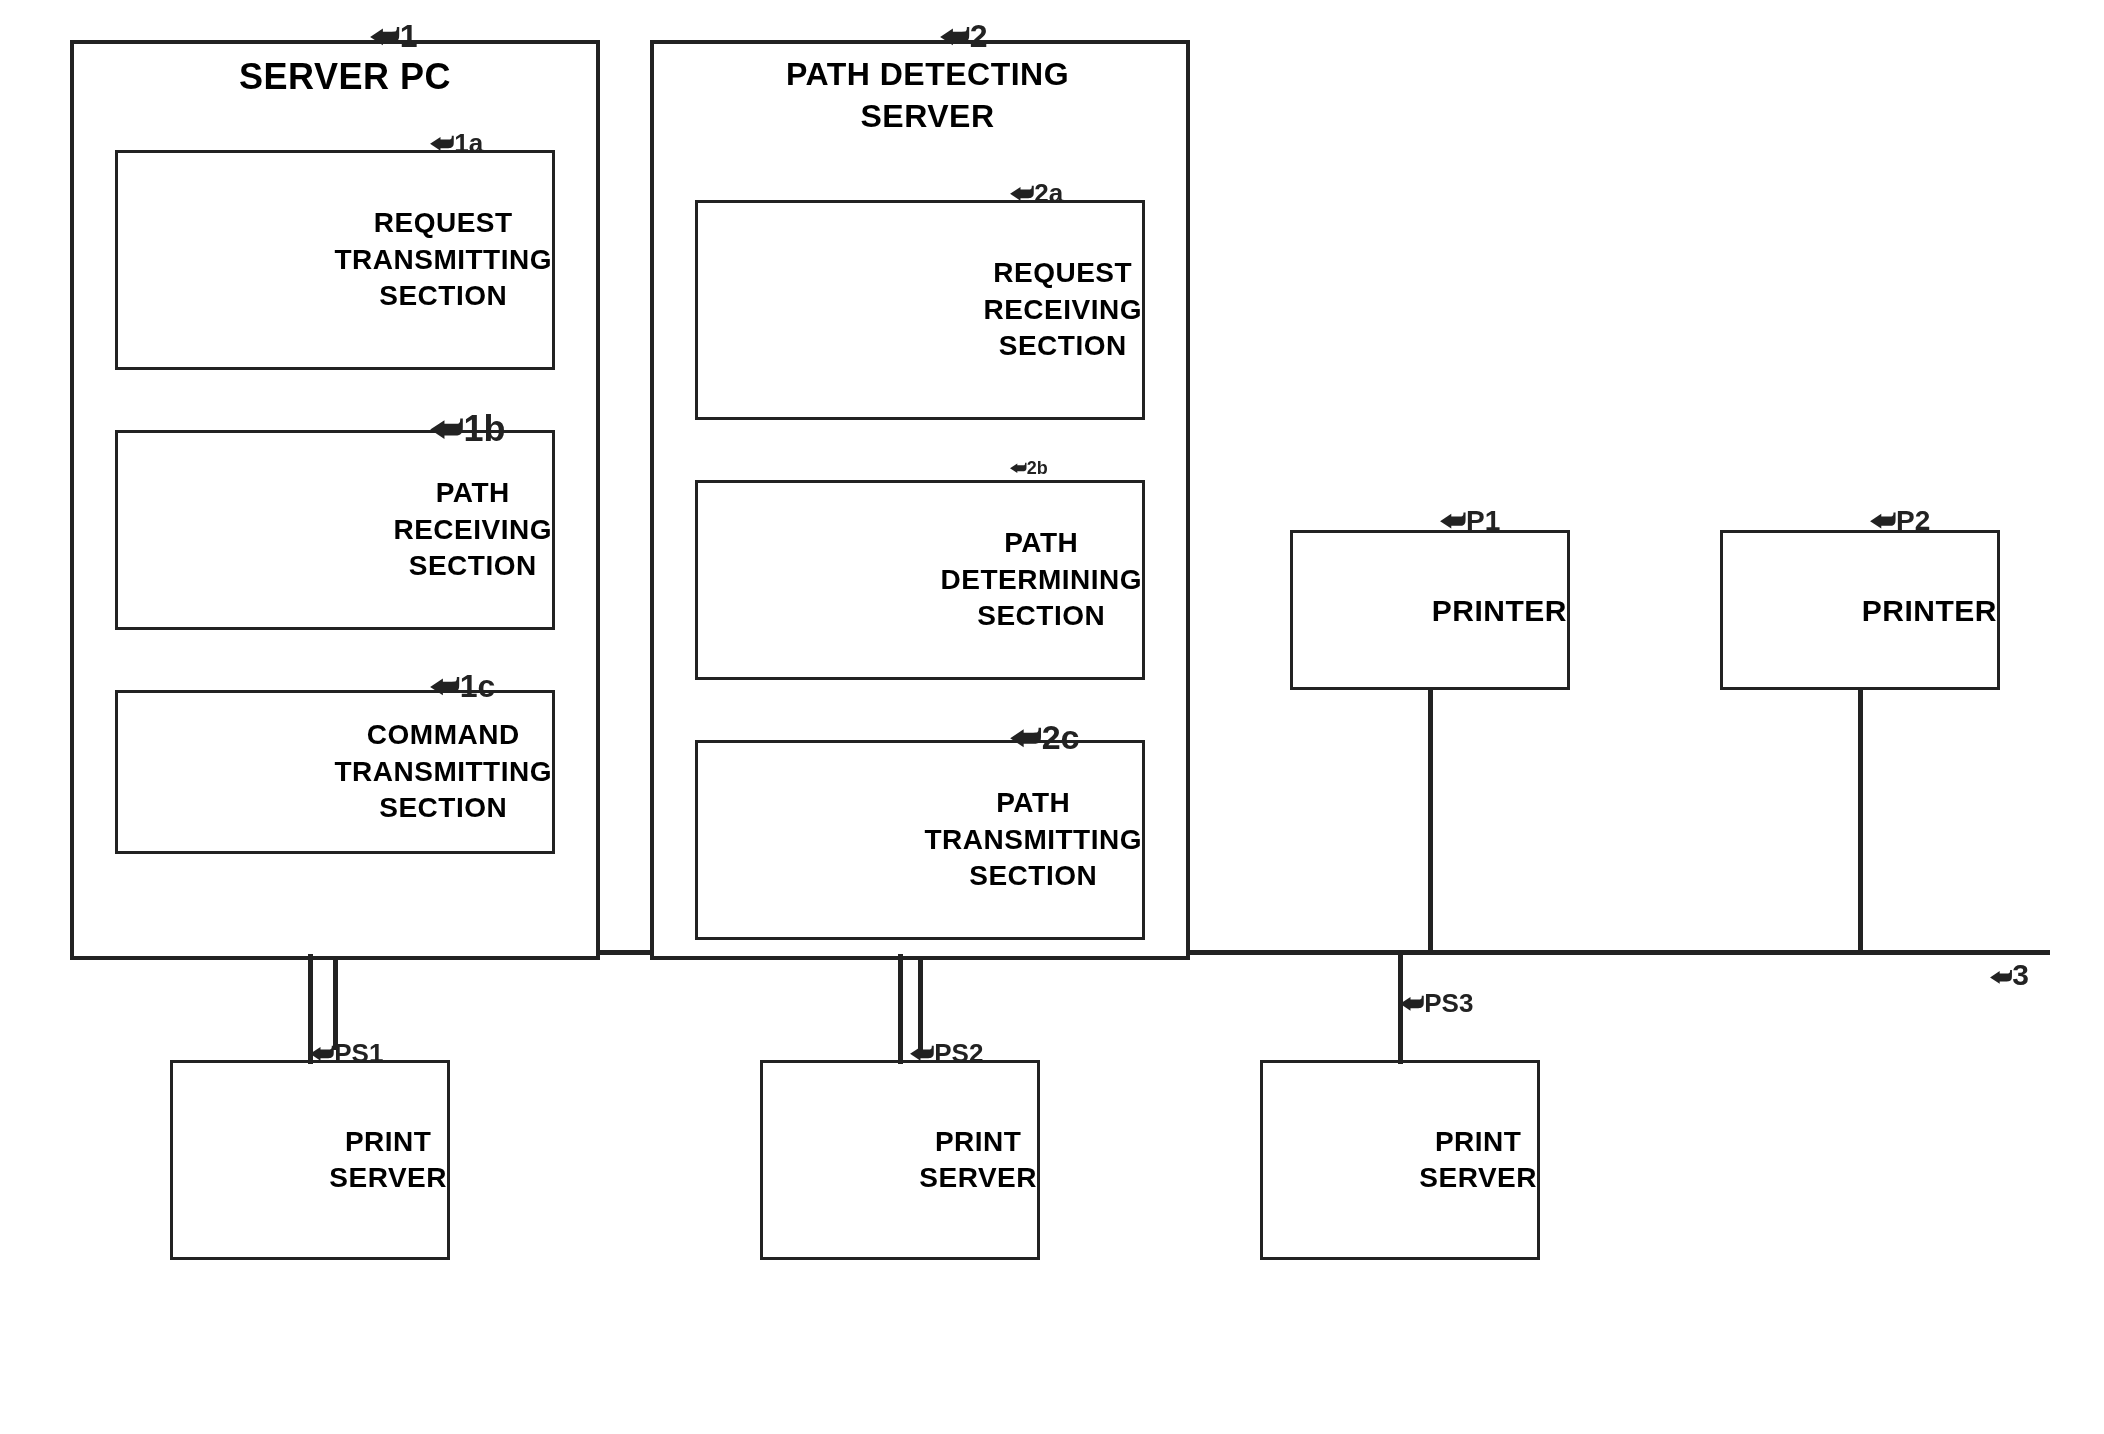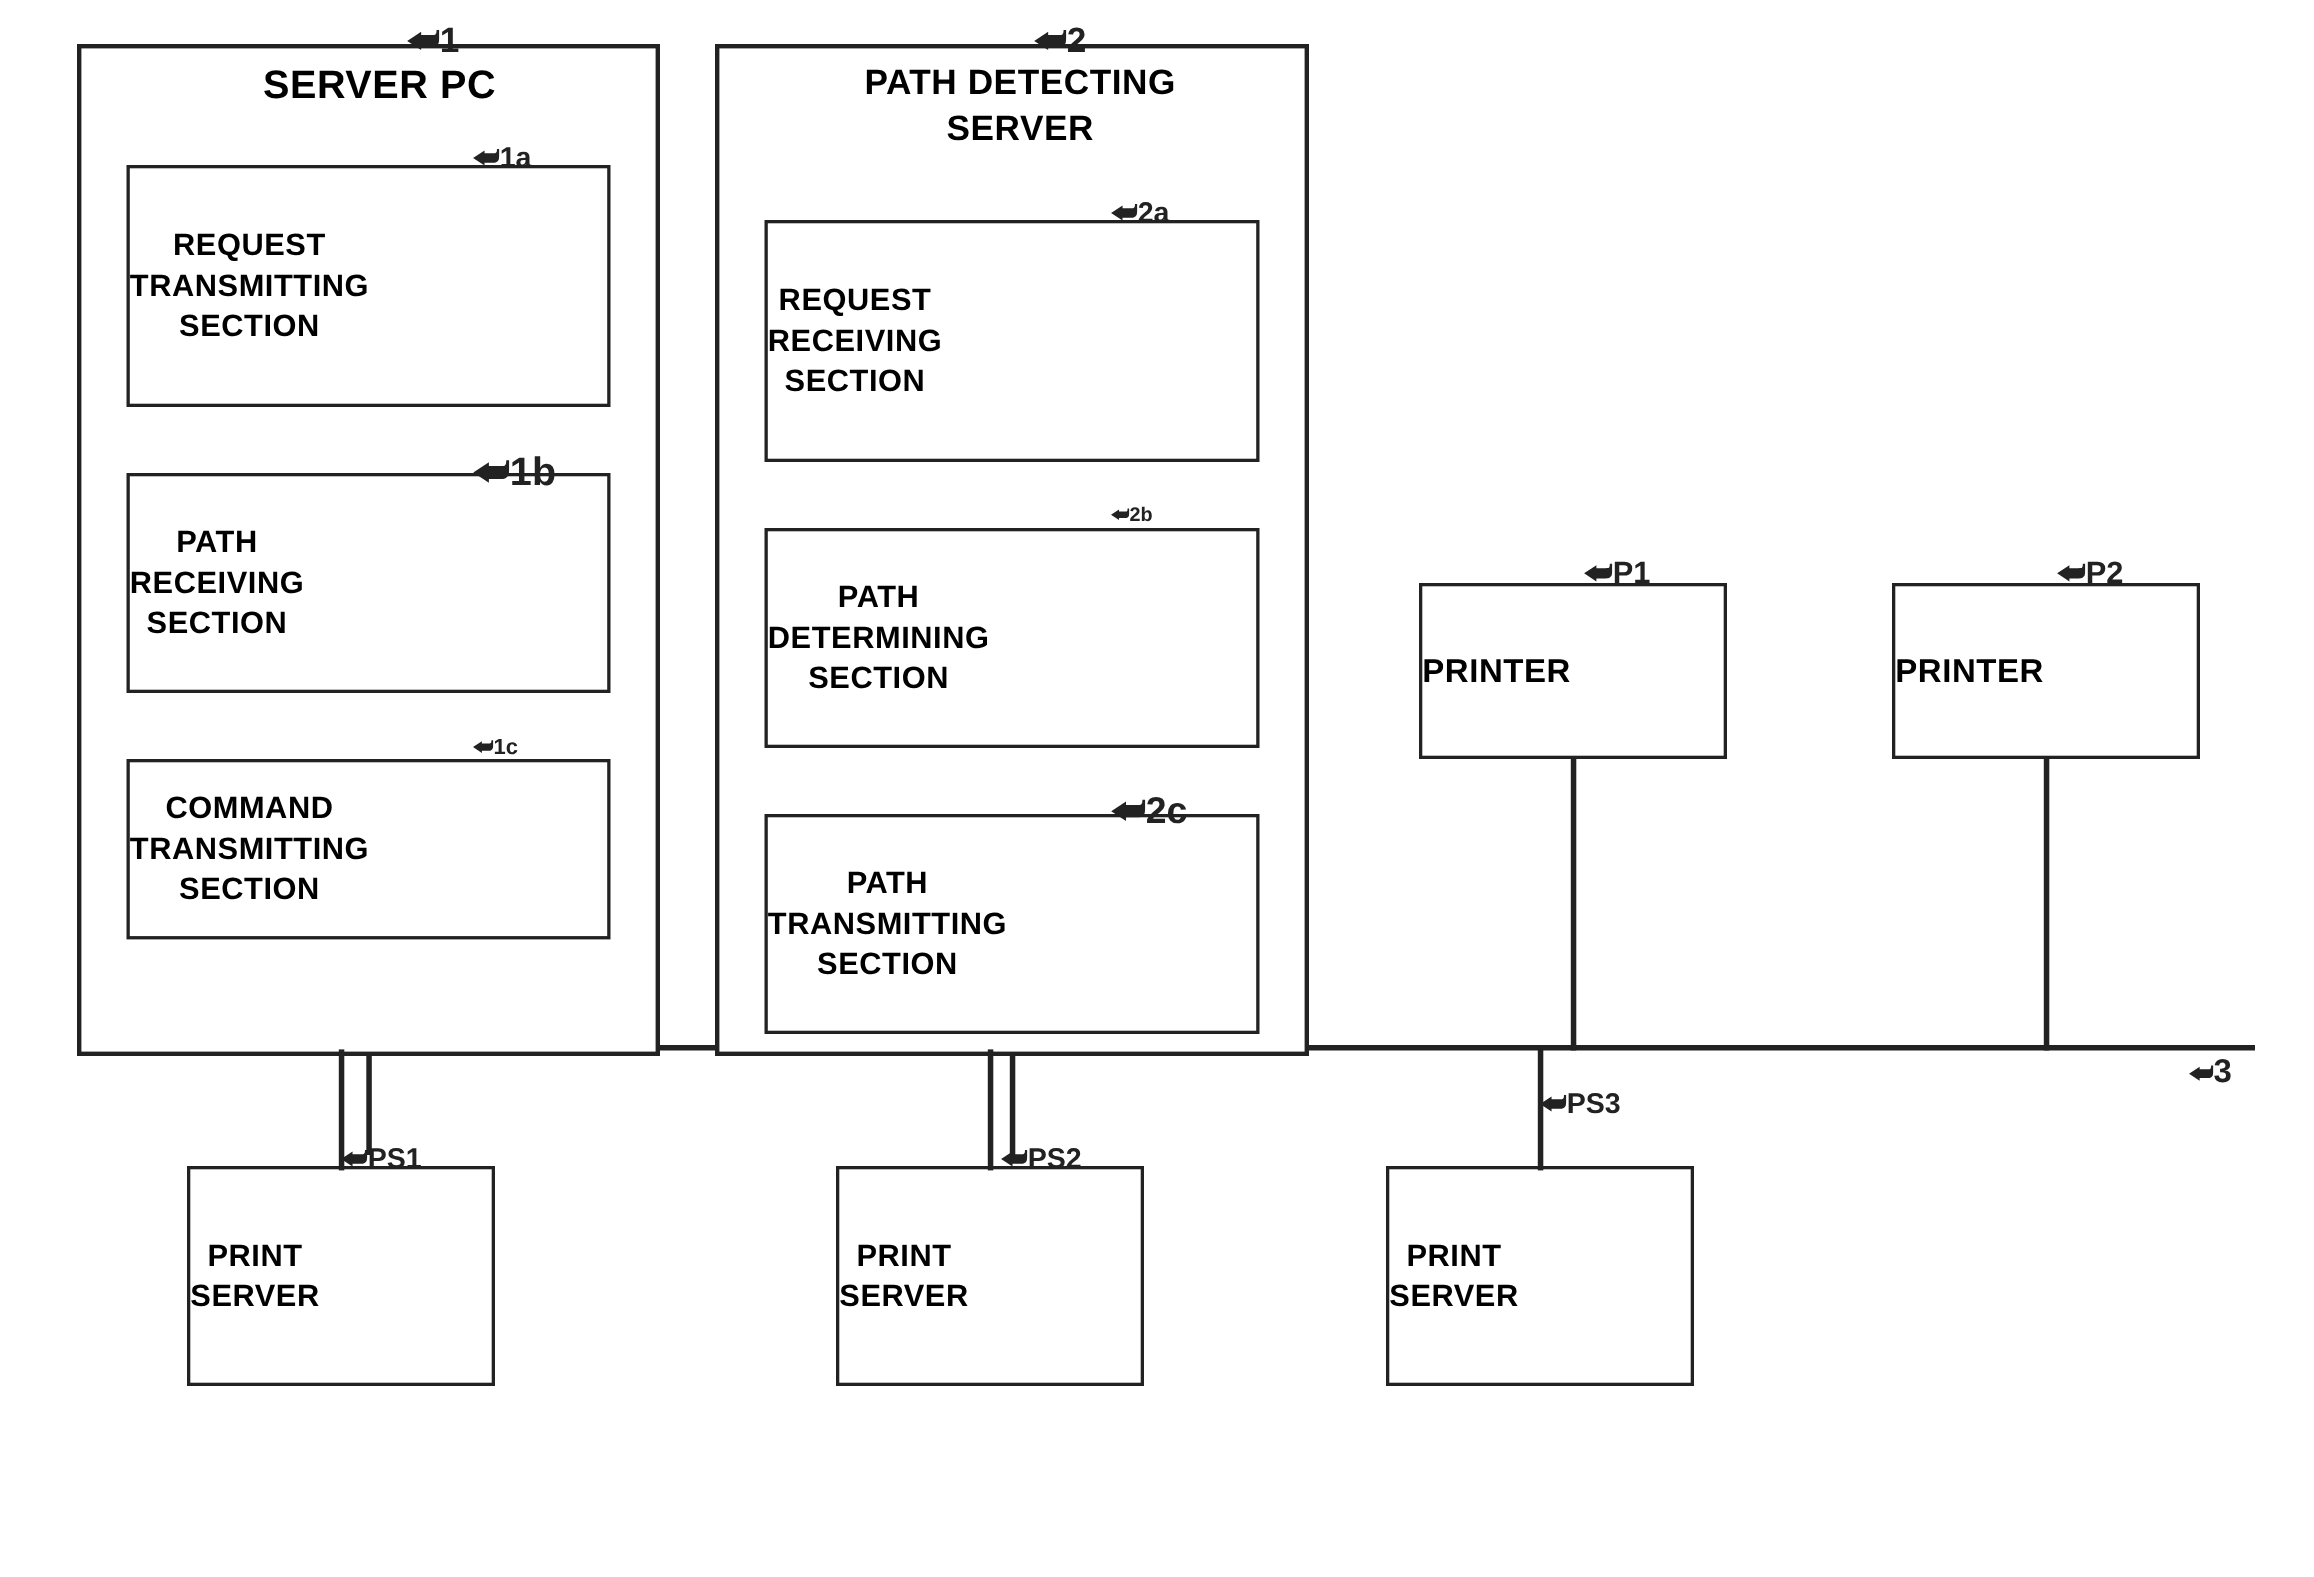--- a/index.html
+++ b/index.html
@@ -16,21 +16,21 @@
       top: 0; left: 0;
       width: 2104px;
       height: 1434px;
     }
     .box {
       position: absolute;
       border: 3px solid #222;
       background: #fff;
       display: flex;
       align-items: center;
-      justify-content: flex-start;
+      justify-content: flex-end;
       text-align: center;
       font-size: 28px;
       font-weight: bold;
       letter-spacing: 0.5px;
       line-height: 1.3;
     }
     .label-tag {
       position: absolute;
       font-size: 30px;
       font-weight: bold;
@@ -79,21 +79,21 @@
   </div>
 
   <div class="label-tag" style="top: 408px; left: 430px; font-size:36px;">⮨1b</div>
 
   <div class="box" style="left: 115px; top: 690px; width: 440px; height: 164px; font-size:28px;">
     <span style="white-space:pre-line;">COMMAND
 TRANSMITTING
 SECTION</span>
   </div>
 
-  <div class="label-tag" style="top: 668px; left: 430px; font-size:20px;">⮨1c</div>
+  <div class="label-tag" style="top: 668px; left: 430px; font-size:32px;">⮨1c</div>
 
   <div class="connector-line" style="left: 333px; top: 960px; width: 5px; height: 90px;"></div>
 
   <div class="box" style="left: 650px; top: 40px; width: 540px; height: 920px; font-size:32px; align-items:flex-start; justify-content:center; padding-top: 10px; padding-left: 15px; font-weight:bold; border-width:4px;">
     <span style="white-space:pre-line;">PATH DETECTING
 SERVER</span>
   </div>
 
   <div class="label-tag" style="top: 18px; left: 940px; font-size:32px;">⮨2</div>
 

